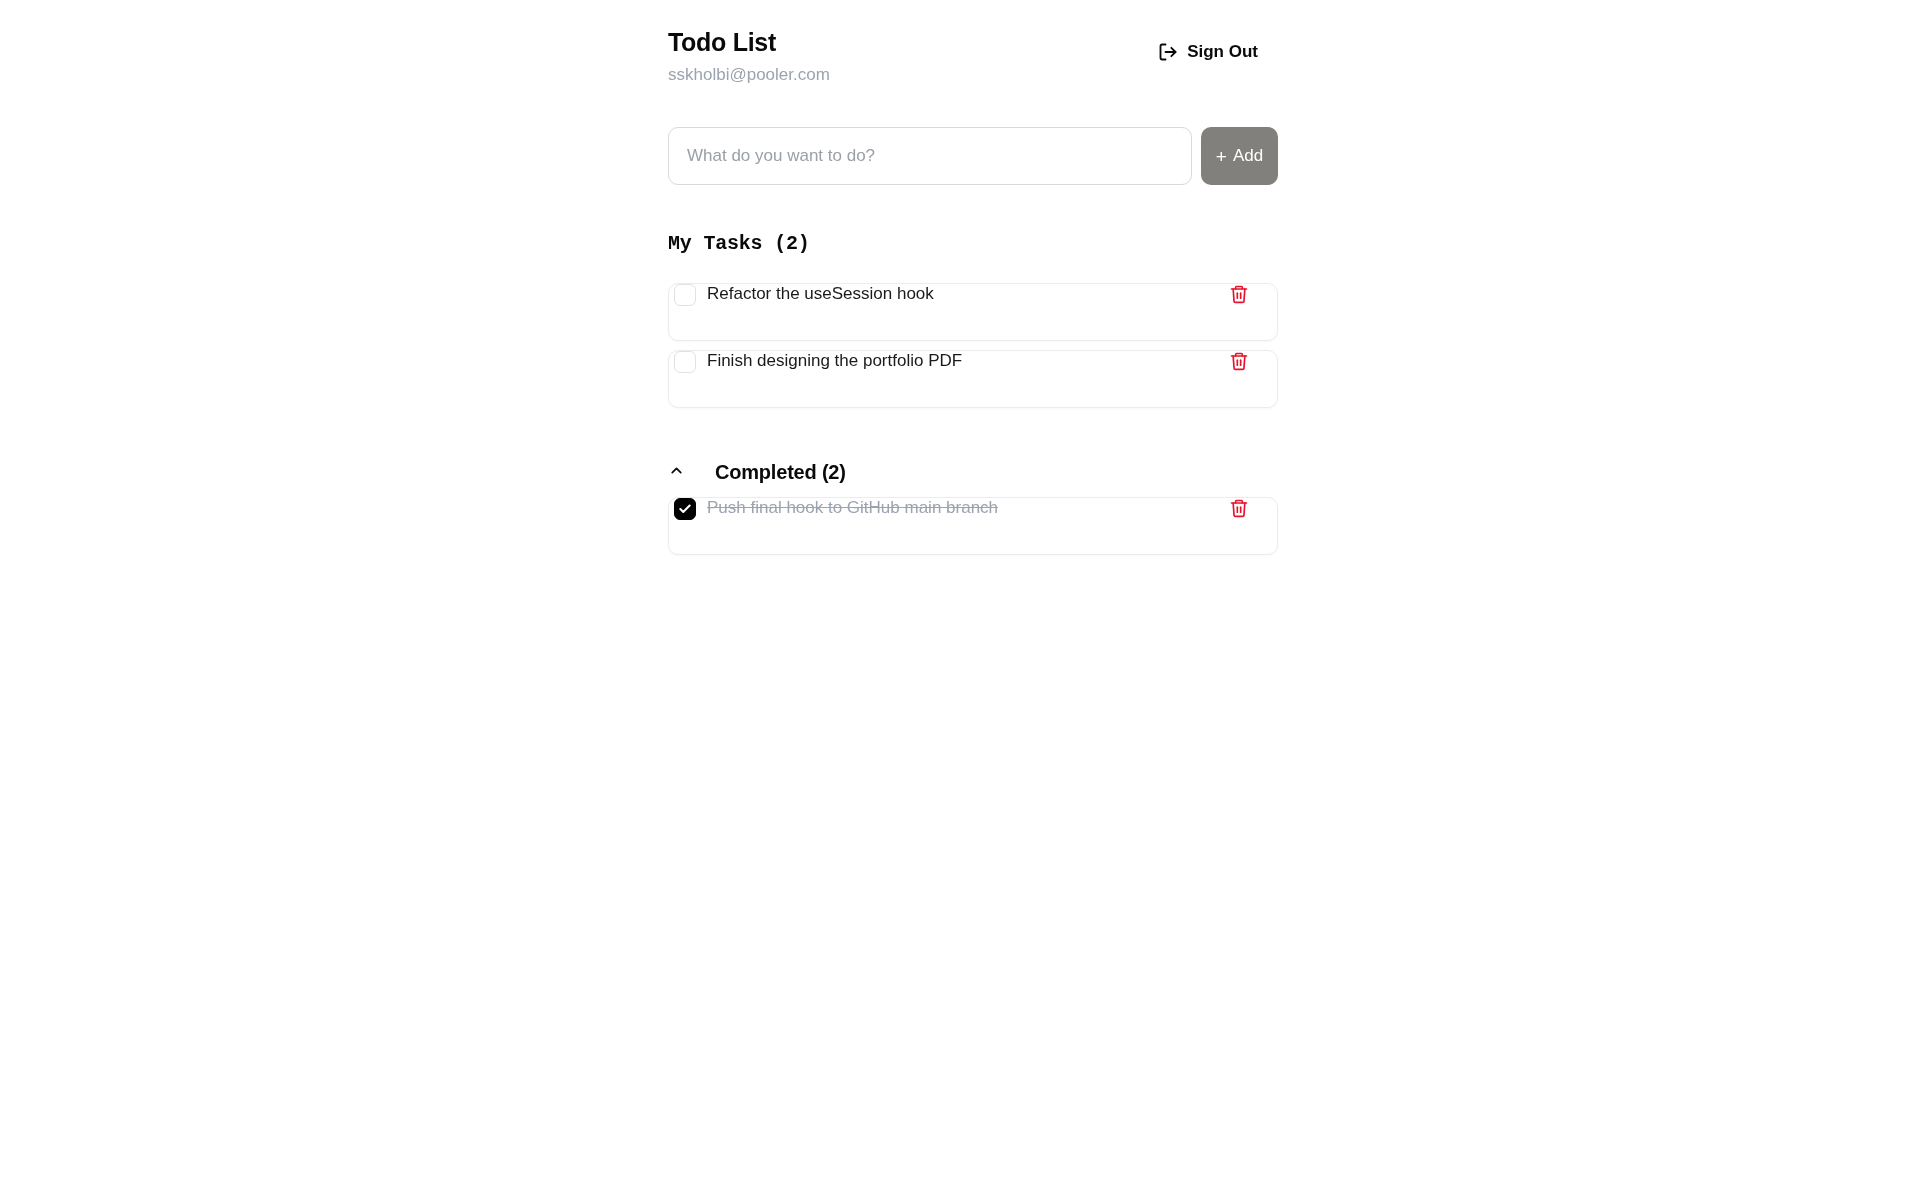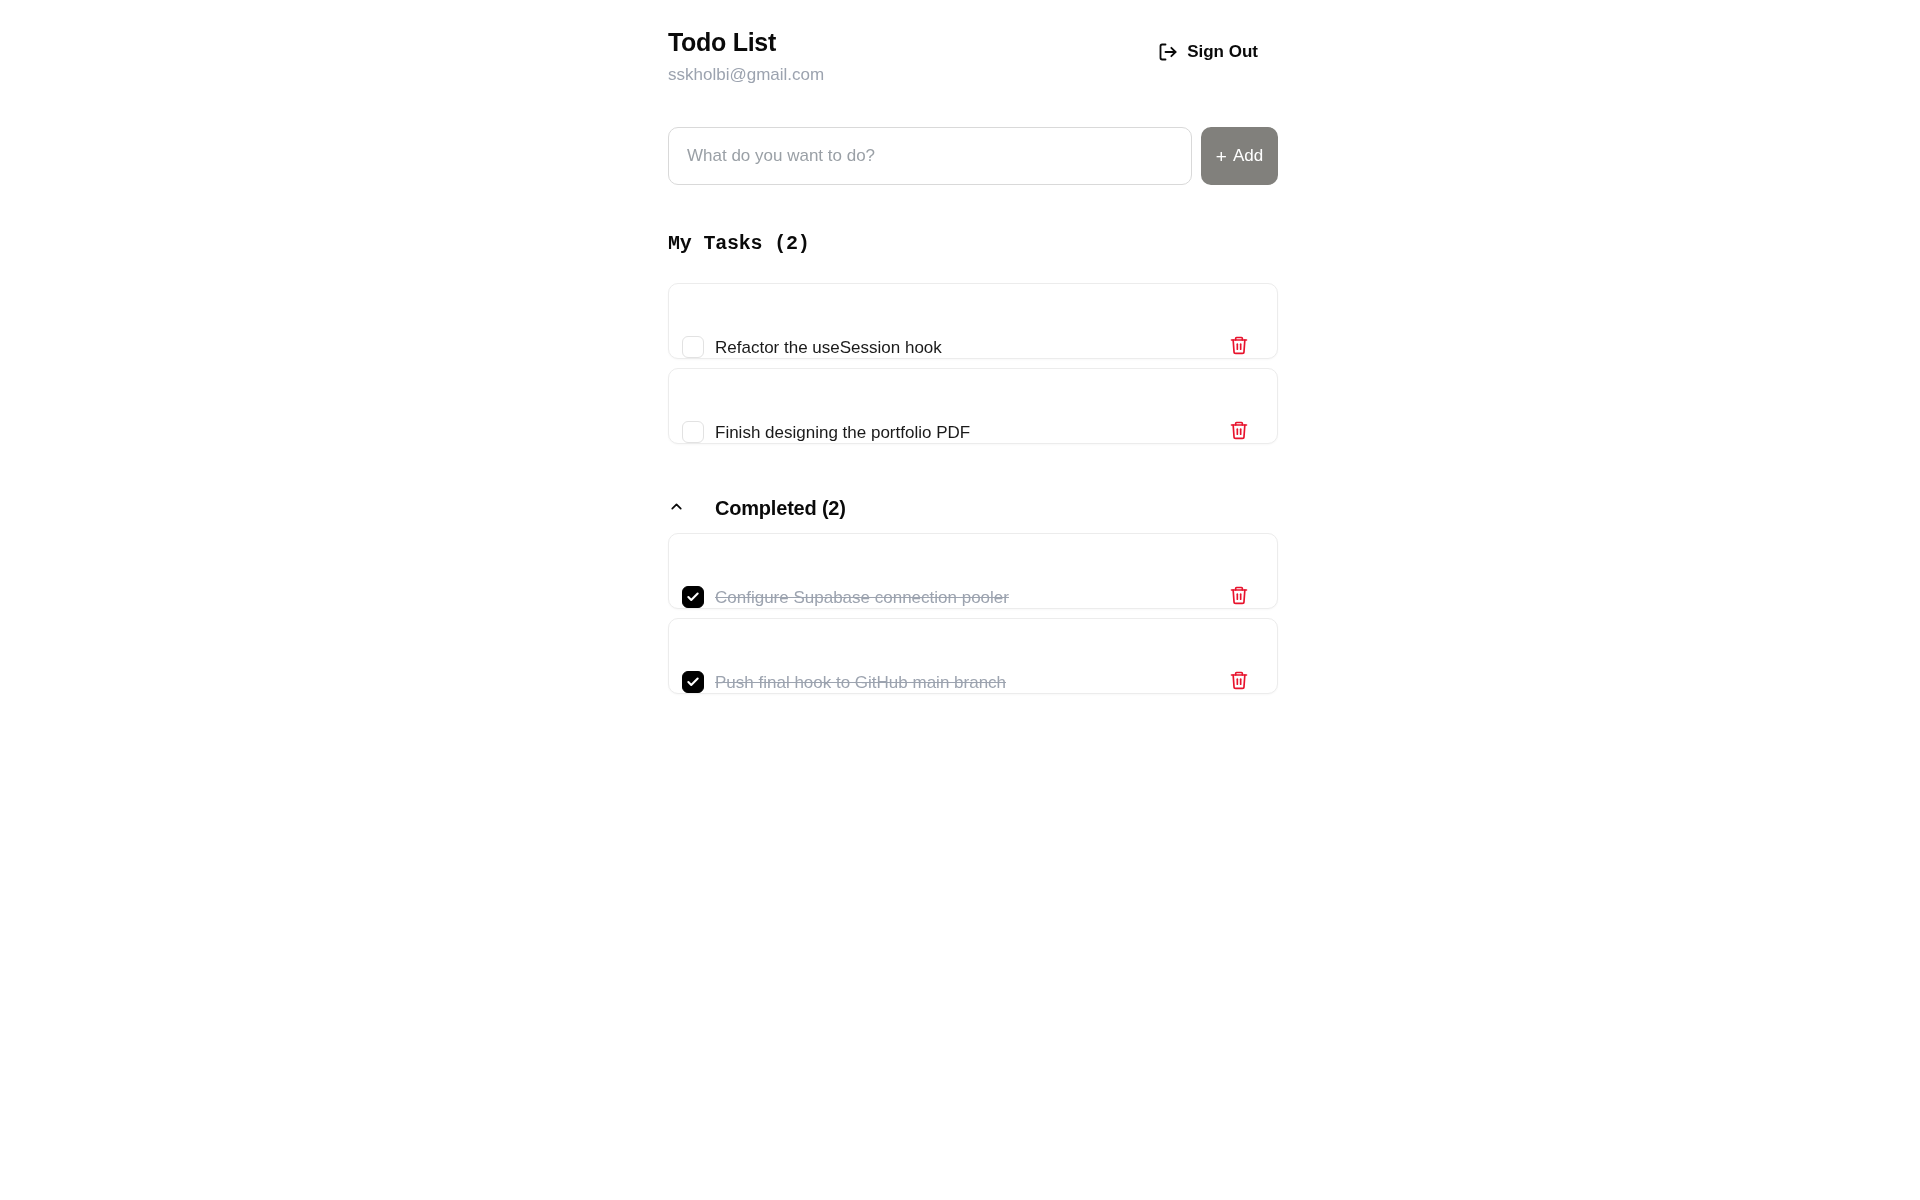--- a/index.html
+++ b/index.html
@@ -120,28 +120,28 @@
 
   
   .task-list {
     margin-top: 27px;
     display: flex;
     flex-direction: column;
     gap: 9px;
   }
   .task-list.completed-list { margin-top: 13px; }
   .task-card {
-    height: 76px;
+    height: 58px;
     background: #ffffff;
     border: 1px solid #ececec;
     border-radius: 10px;
     box-shadow: 0 1px 2px rgba(0,0,0,0.03);
     display: flex;
-    align-items: flex-end;
-    padding: 0 28px 0 13px;
+    align-items: flex-start;
+    padding: 0 28px 0 5px;
   }
   .checkbox {
     width: 22px; height: 22px;
     flex: 0 0 22px;
     border: 1.5px solid #e2e2e2;
     border-radius: 6px;
     background: #ffffff;
     display: flex;
     align-items: center;
     justify-content: center;
@@ -177,21 +177,21 @@
   }
 </style>
 </head>
 <body>
 
 <div class="container">
 
   <header class="app-header">
     <div class="header-left">
       <h1 class="page-title">Todo List</h1>
-      <div class="user-email">sskholbi@gmail.com</div>
+      <div class="user-email">sskholbi@pooler.com</div>
     </div>
     <button class="signout-btn">
       <span>
         <svg width="20" height="20" viewBox="0 0 24 24" fill="none" stroke="currentColor" stroke-width="2.2" stroke-linecap="round" stroke-linejoin="round">
           <path d="M9 21H5a2 2 0 0 1-2-2V5a2 2 0 0 1 2-2h4"></path>
           <polyline points="16 17 21 12 16 7"></polyline>
           <line x1="21" y1="12" x2="9" y2="12"></line>
         </svg>
       </span>
       <span>Sign Out</span>
@@ -254,39 +254,20 @@
         <svg width="17" height="17" viewBox="0 0 24 24" fill="none" stroke="currentColor" stroke-width="2.4" stroke-linecap="round" stroke-linejoin="round">
             <polyline points="6 15 12 9 18 15"></polyline>
           </svg>
       </span>
     </button>
     <h2 class="completed-title">Completed (2)</h2>
   </div>
 
   <div class="task-list completed-list">
 
-    <div class="task-card completed">
-      <span class="checkbox checked">
-        <svg width="14" height="14" viewBox="0 0 24 24" fill="none" stroke="#ffffff" stroke-width="3.5" stroke-linecap="round" stroke-linejoin="round">
-            <polyline points="20 6 9 17 4 12"></polyline>
-          </svg>
-      </span>
-      <span class="task-title">Configure Supabase connection pooler</span>
-      <button class="delete-btn">
-        <span>
-          <svg width="20" height="20" viewBox="0 0 24 24" fill="none" stroke="currentColor" stroke-width="2" stroke-linecap="round" stroke-linejoin="round">
-            <path d="M3 6h18"></path>
-              <path d="M8 6V4a1 1 0 0 1 1-1h6a1 1 0 0 1 1 1v2"></path>
-            <path d="M19 6l-1 14a2 2 0 0 1-2 2H8a2 2 0 0 1-2-2L5 6"></path>
-            <line x1="10" y1="11" x2="10" y2="17"></line>
-              <line x1="14" y1="11" x2="14" y2="17"></line>
-          </svg>
-        </span>
-      </button>
-    </div>
 
     <div class="task-card completed">
       <span class="checkbox checked">
         <svg width="14" height="14" viewBox="0 0 24 24" fill="none" stroke="#ffffff" stroke-width="3.5" stroke-linecap="round" stroke-linejoin="round">
             <polyline points="20 6 9 17 4 12"></polyline>
           </svg>
       </span>
       <span class="task-title">Push final hook to GitHub main branch</span>
       <button class="delete-btn">
         <span>

